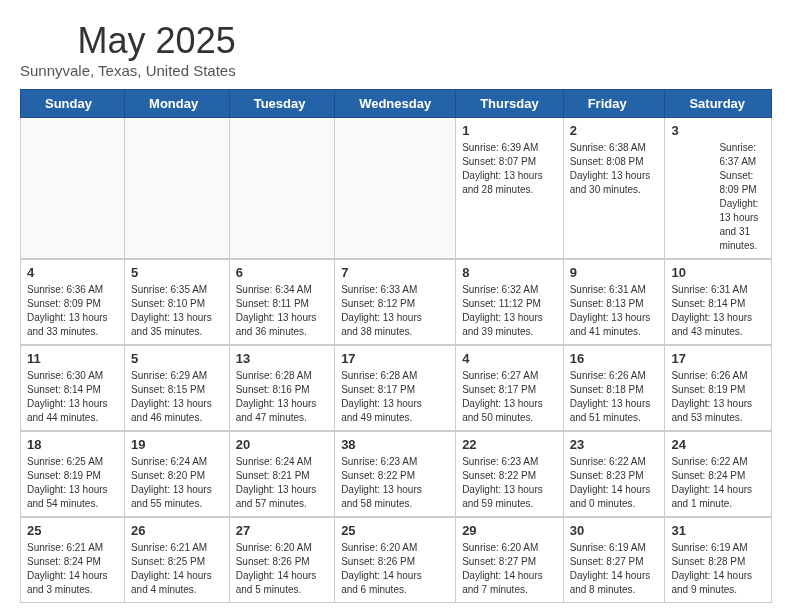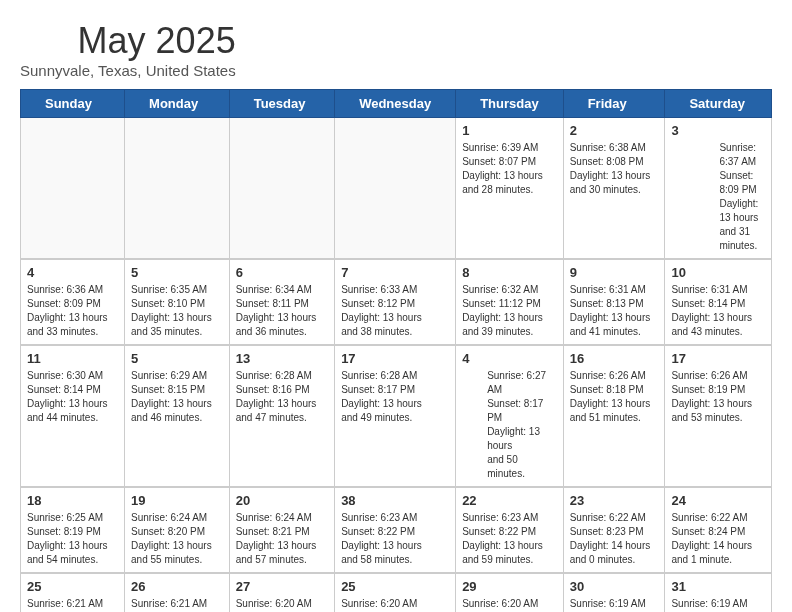--- a/index.html
+++ b/index.html
@@ -236,21 +236,21 @@
         </td>
         <td>
           <div class="day-number">17</div>
           <div class="day-info" style="white-space: pre-line;">Sunrise: 6:28 AM
 Sunset: 8:17 PM
 Daylight: 13 hours
 and 49 minutes.</div>
         </td>
         <td>
           <div class="day-number">4</div>
-          <div class="day-info" style="white-space: pre-line; margin-left: 25px;">Sunrise: 6:27 AM
+          <div class="day-info" style="white-space: pre-line;">Sunrise: 6:27 AM
 Sunset: 8:17 PM
 Daylight: 13 hours
 and 50 minutes.</div>
         </td>
         <td>
           <div class="day-number">16</div>
           <div class="day-info" style="white-space: pre-line;">Sunrise: 6:26 AM
 Sunset: 8:18 PM
 Daylight: 13 hours
 and 51 minutes.</div>

